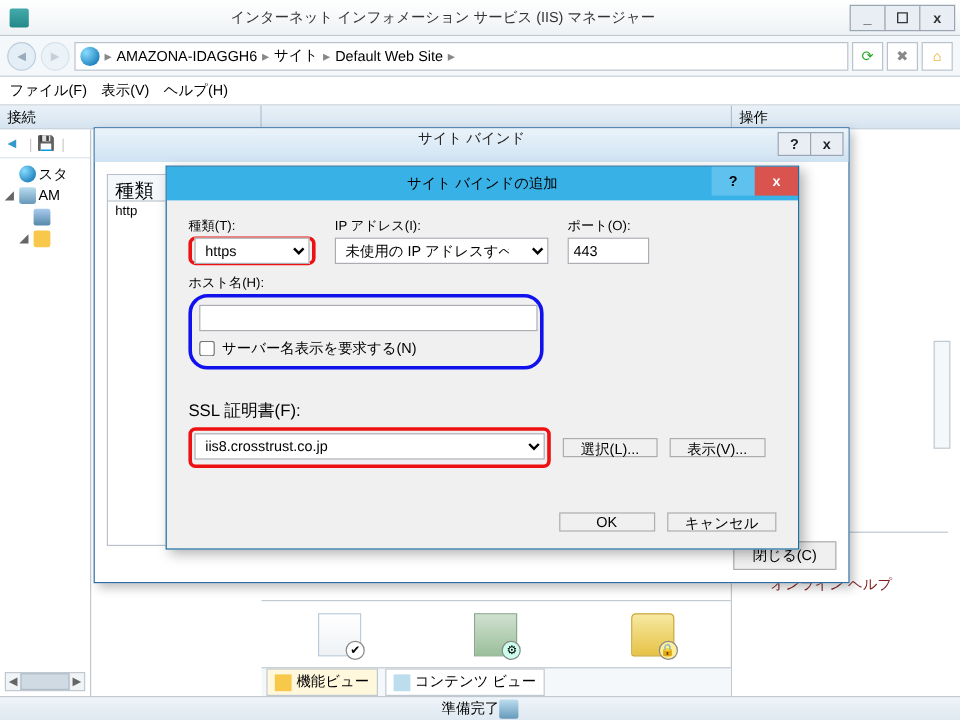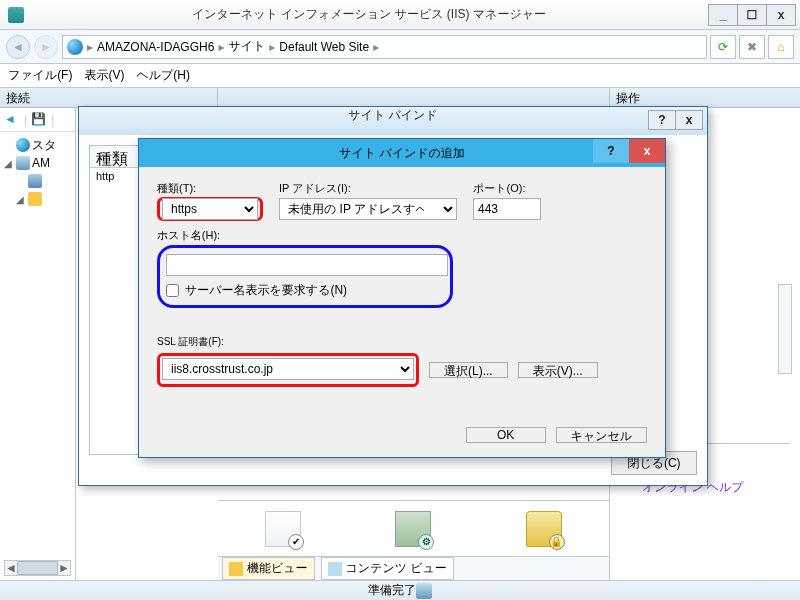--- a/index.html
+++ b/index.html
@@ -60,21 +60,21 @@
 .tab.sel { background:#fff8dc; }
 .tabico { width:14px; height:14px; }
 
 
 .hscroll { position:absolute; bottom:4px; left:4px; right:4px; height:16px; border:1px solid #c0c8d0; background:#f0f4f7; display:flex; }
 .hscroll .thumb { width:56px; background:#d0dae2; border:1px solid #b0bcc8; }
 .hscroll .arrow { width:16px; display:flex; align-items:center; justify-content:center; color:#666; }
 .hscroll .track { flex:1; }
 .actions-help { display:flex; align-items:center; gap:6px; margin-top:6px; }
 .help-icon { width:16px; height:16px; border-radius:50%; background:#3a8dde; color:#fff; display:flex; align-items:center; justify-content:center; font-size:10px; }
-.help-link { color:#6d28d9; cursor:pointer; }
+.help-link { color:#7f1d1d; cursor:pointer; }
 
 
 .statusbar { position:absolute; left:0; right:0; bottom:0; height:20px; background: linear-gradient(#eef4f9,#dfe9f1); border-top:1px solid #c0c8d0; display:flex; align-items:center; padding: 0 6px; justify-content: center; }
 .statusbar .rico { width:16px; height:16px; background: linear-gradient(#bde,#69b); border-radius:2px; }
 
 
 .dlg1 { position:absolute; left:78px; top:106px; width:630px; height:380px; background:#fff; border:1px solid #2e6da4; box-shadow: 4px 4px 8px rgba(0,0,0,.25); }
 .dlg1-title { height:28px; background: linear-gradient(#eaf3fa,#cfe3f3); display:flex; align-items:flex-start; justify-content:center; position:relative; color:#222; }
 .dlg1-title .btns { position:absolute; right:4px; top:3px; display:flex; }
 .dlg1-title .btns .b { width:28px; height:20px; border:1px solid #9aa6b2; background:#e8eef4; margin-left:-1px; display:flex; align-items:center; justify-content:center; font-weight:bold; cursor:pointer; }
@@ -310,25 +310,25 @@
     </div>
     <div class="highlight-blue" style="width:296px; margin-top:2px;">
       <input type="text" style="width: 282px;" value="">
       <div class="chk-row">
         <input type="checkbox" style="">
         <span>サーバー名表示を要求する(N)</span>
       </div>
     </div>
 
     <div style="margin-top:26px">
-      <label style="font-size:10px">SSL 証明書(F):</label>
+      <label style="font-size:14px">SSL 証明書(F):</label>
     </div>
     <div class="ssl-row">
       <span class="highlight-red-wide">
-        <select style="width:252px">
+        <select style="width:292px">
           <option>iis8.crosstrust.co.jp</option>
         </select>
       </span>
       <button>選択(L)...</button>
       <button>表示(V)...</button>
     </div>
 
     <div class="dlg2-bottom">
       <button style="min-width:80px">OK</button>
       <button style="min-width:80px">キャンセル</button>

